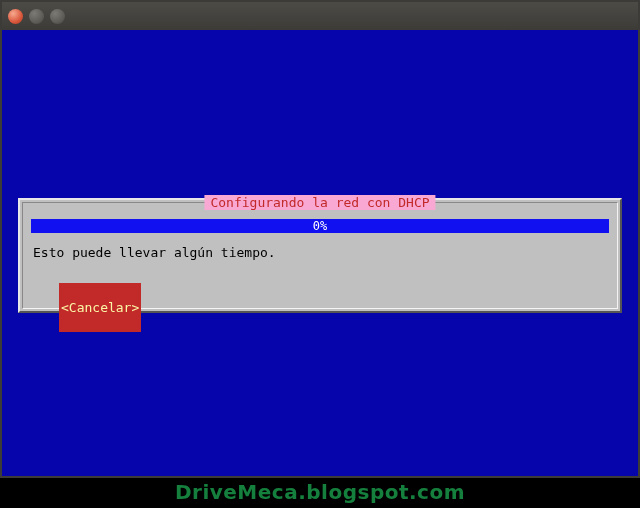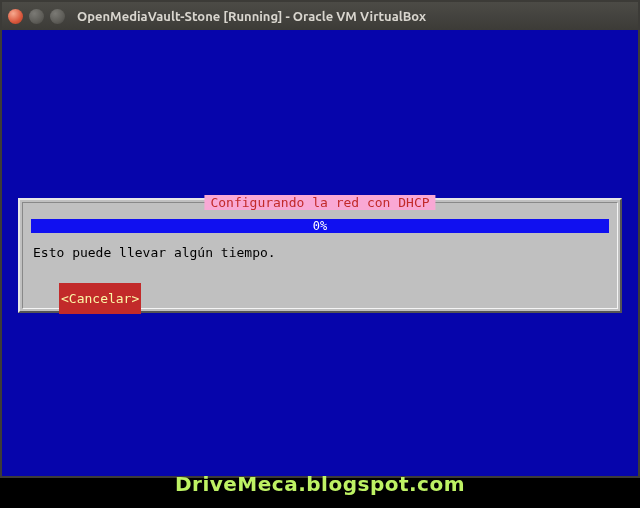--- a/index.html
+++ b/index.html
@@ -99,47 +99,46 @@
       color: #000;
       font-size: 13px;
     }
     .cancel-btn {
       position: absolute;
       top: 80px;
       left: 36px;
       background: #c22a2a;
       color: #fbf6a6;
       font-size: 13px;
-      padding: 8px 2px;
+      padding: 17px 2px;
       font-family: inherit;
       border: none;
       cursor: pointer;
     }
     .watermark {
       position: absolute;
-      bottom: 12px;
+      bottom: 4px;
       left: 0;
       width: 640px;
       text-align: center;
-      color: #bef264;
+      color: #15803d;
       font-family: "DejaVu Sans", Arial, sans-serif;
       font-weight: bold;
       font-size: 20px;
       letter-spacing: 0.5px;
     }
   </style>
 </head>
 <body>
 
 <div class="window-frame">
   <div class="titlebar">
     <span class="tb-btn tb-close"></span>
     <span class="tb-btn tb-min"></span>
     <span class="tb-btn tb-max"></span>
-    <span class="titlebar-text">OpenMediaVault-Stone [Running] - Oracle VM VirtualBox</span>
   </div>
 
   <div class="vm-screen">
     <div class="dialog">
       <div class="dialog-inner">
         <div class="dialog-title">Configurando la red con DHCP</div>
         <div class="progress-bar">
           <span>0%</span>
         </div>
         <div class="dialog-msg">Esto puede llevar algún tiempo.</div>

